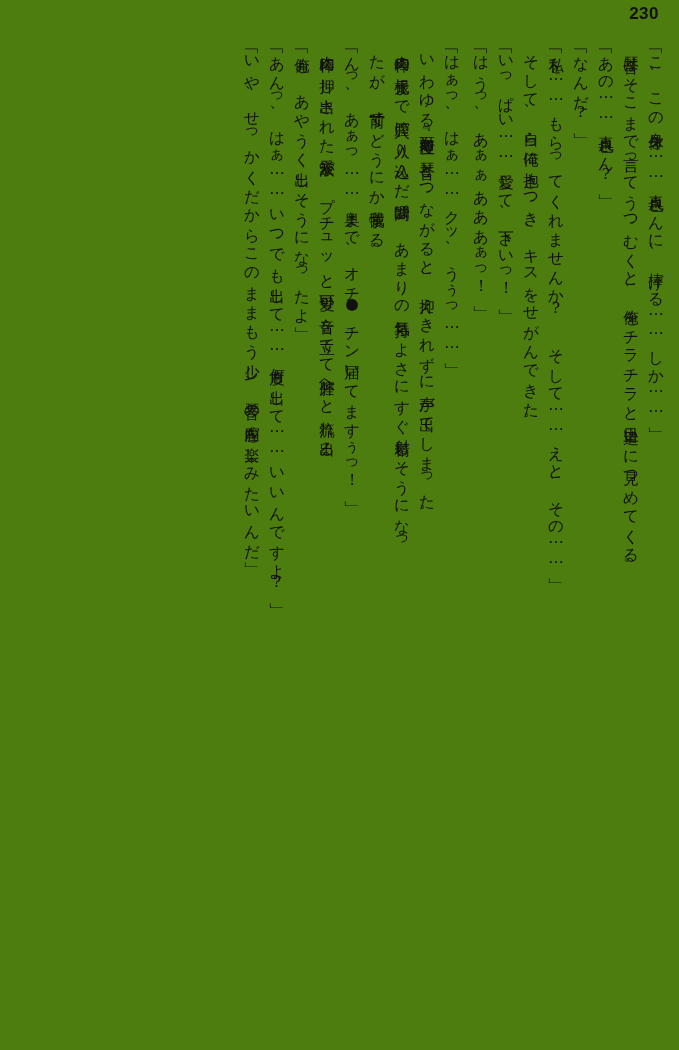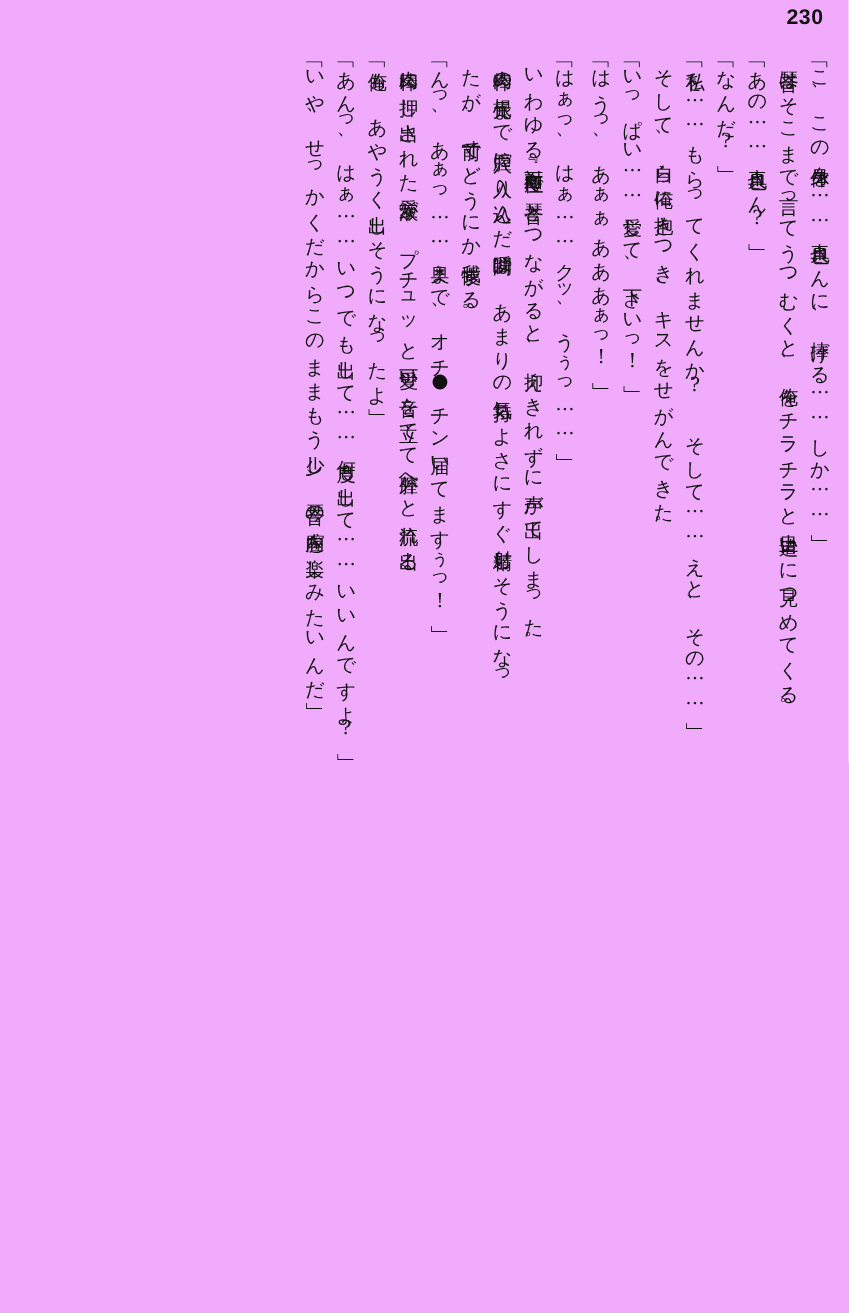--- a/index.html
+++ b/index.html
@@ -4,21 +4,21 @@
 <style>
   html, body {
     margin: 0;
     padding: 0;
     background: #ffffff;
   }
   #page {
     position: relative;
     width: 679px;
     height: 1050px;
-    background: #f0abfc;
+    background: #4d7c0f;
     overflow: hidden;
     font-family: "DejaVu Serif", "Liberation Serif", serif;
     color: #111111;
   }
   #page-number {
     position: absolute;
     top: 4px;
     right: 20px;
     font-family: "Liberation Sans", sans-serif;
     font-weight: bold;

